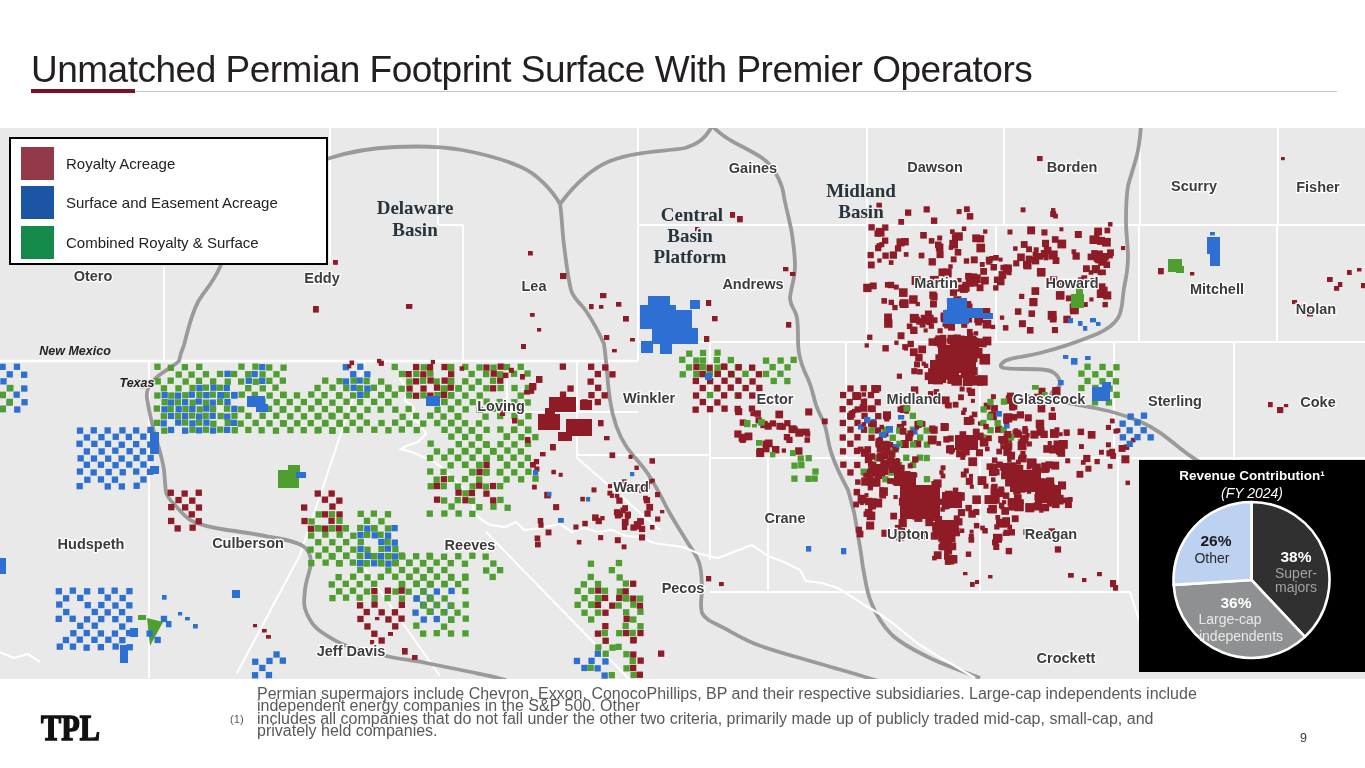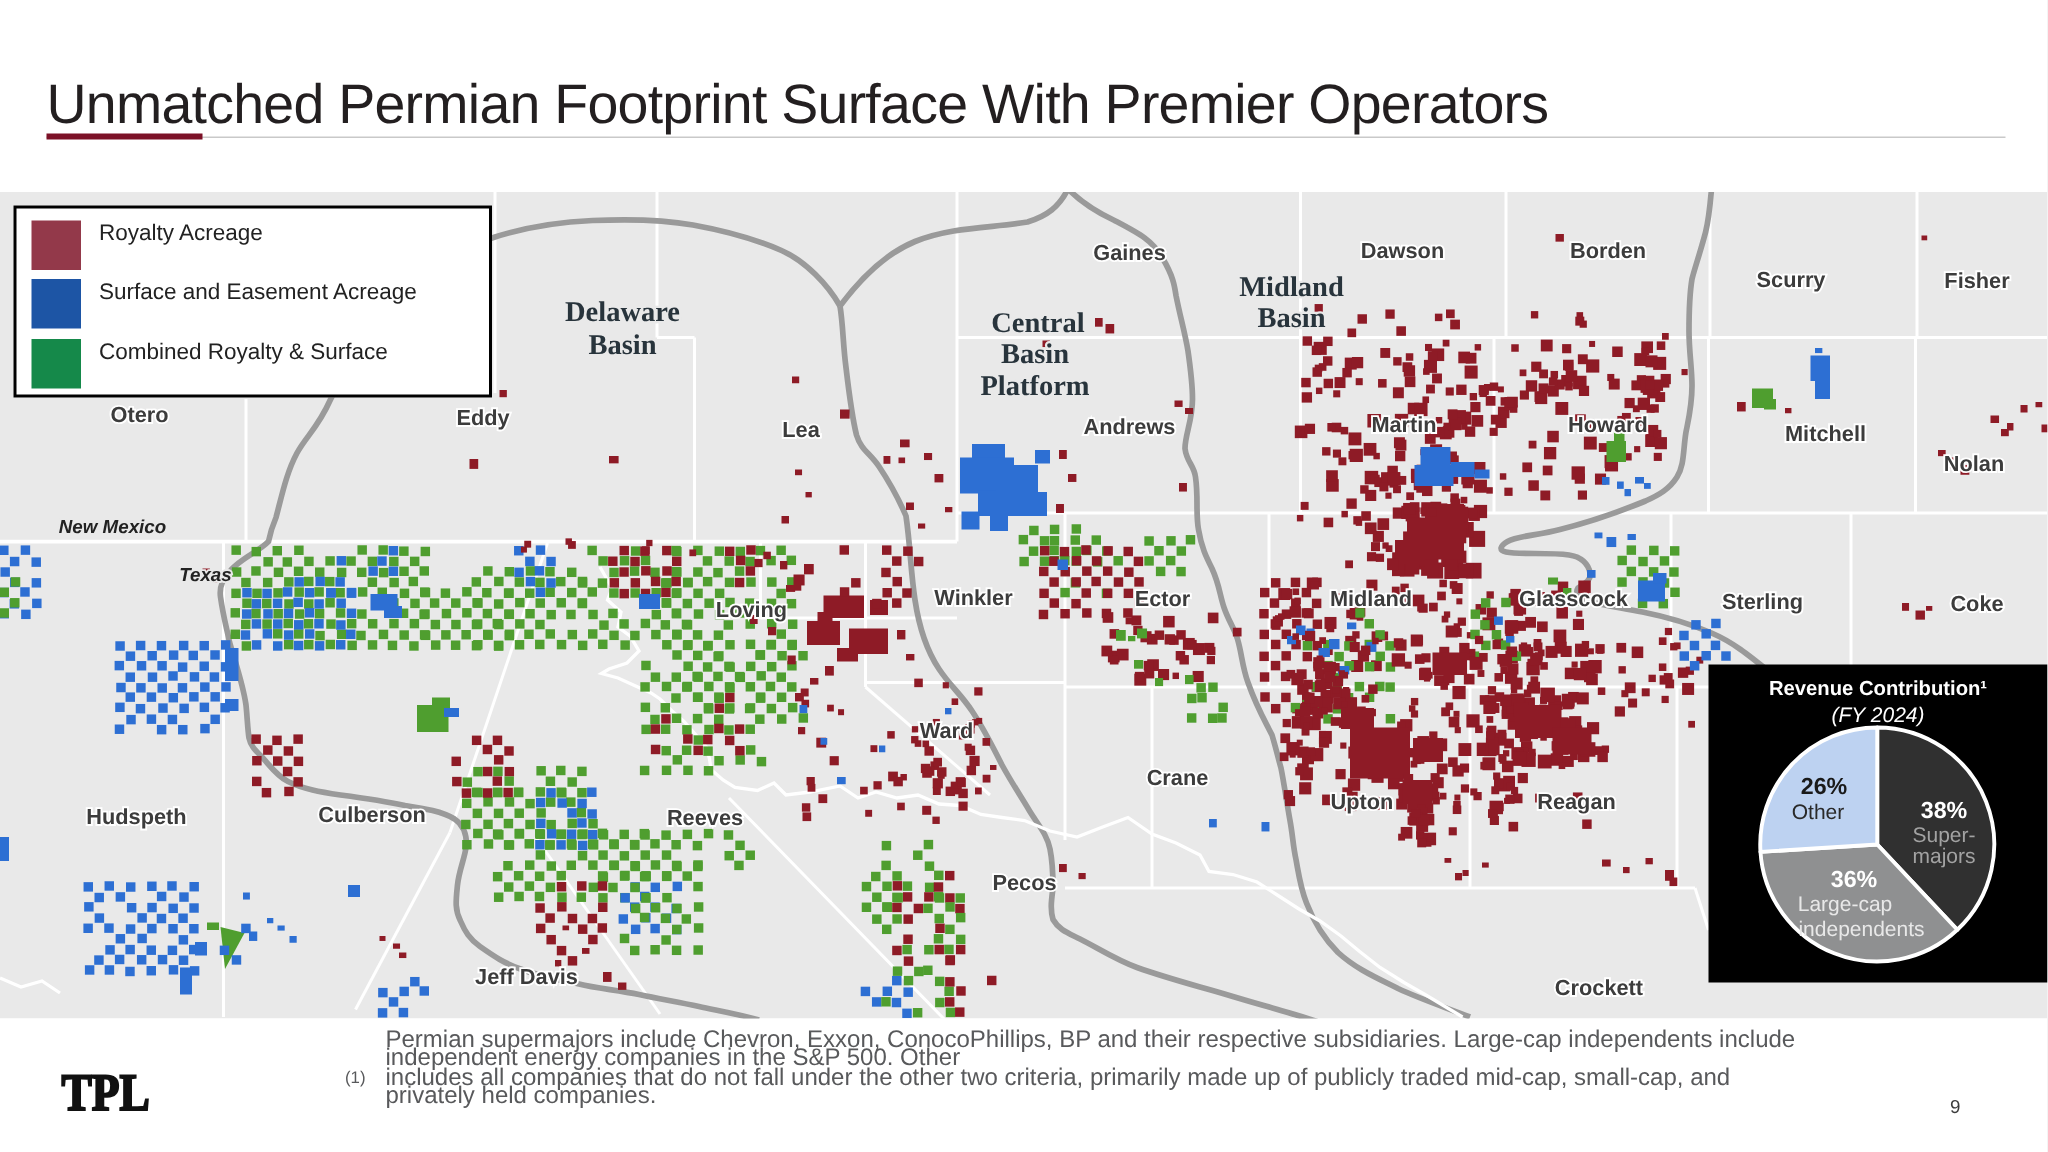--- a/index.html
+++ b/index.html
@@ -1,22 +1,22 @@
 <!DOCTYPE html>
 <html><head><meta charset="utf-8"><style>
 *{margin:0;padding:0;box-sizing:border-box}
 body{width:1365px;height:768px;background:#fff;font-family:"Liberation Sans",sans-serif;position:relative;overflow:hidden}
 .title{position:absolute;left:31px;top:51px;font-size:37px;line-height:37px;color:#231f20;letter-spacing:-0.5px;white-space:nowrap}
 .hline{position:absolute;left:31px;top:91px;width:1306px;height:1px;background:#c9c9c9}
 .redline{position:absolute;left:31px;top:89px;width:104px;height:4px;background:#7c1127}
 .legend{position:absolute;left:9px;top:137px;width:319px;height:128px;background:#fff;border:2px solid #000;z-index:5}
-.lrow{position:absolute;left:10px;display:flex;}
+.lrow{position:absolute;left:10px;display:flex;align-items:center}
 .lsq{width:33px;height:33px;margin-right:12px}
 .ltx{font-size:15px;color:#222}
-.bbox{position:absolute;left:1139px;top:443px;width:226px;height:212px;background:#000;z-index:6}
+.bbox{position:absolute;left:1139px;top:460px;width:226px;height:212px;background:#000;z-index:6}
 .btitle{position:absolute;top:8px;width:100%;text-align:center;color:#fff;font-size:13.5px;font-weight:bold}
 .bsub{position:absolute;top:25px;width:100%;text-align:center;color:#fff;font-size:14px;font-style:italic}
 .footnote{position:absolute;left:257px;top:688px;width:960px;font-size:16px;line-height:12.4px;color:#58595b}
 .fnum{position:absolute;left:230px;top:713px;font-size:11.2px;color:#58595b}
 .tpl{position:absolute;left:41px;top:711px;font-family:"Liberation Serif",serif;font-weight:bold;font-size:36px;line-height:36px;color:#111;-webkit-text-stroke:1.5px #111;transform:scale(0.84,0.97);transform-origin:left top}
 .pageno{position:absolute;left:1300px;top:731px;font-size:12.5px;color:#3c3c3c}
 </style></head><body>
 <div class="title">Unmatched Permian Footprint Surface With Premier Operators</div>
 <div class="hline"></div>
 <div class="redline"></div>

